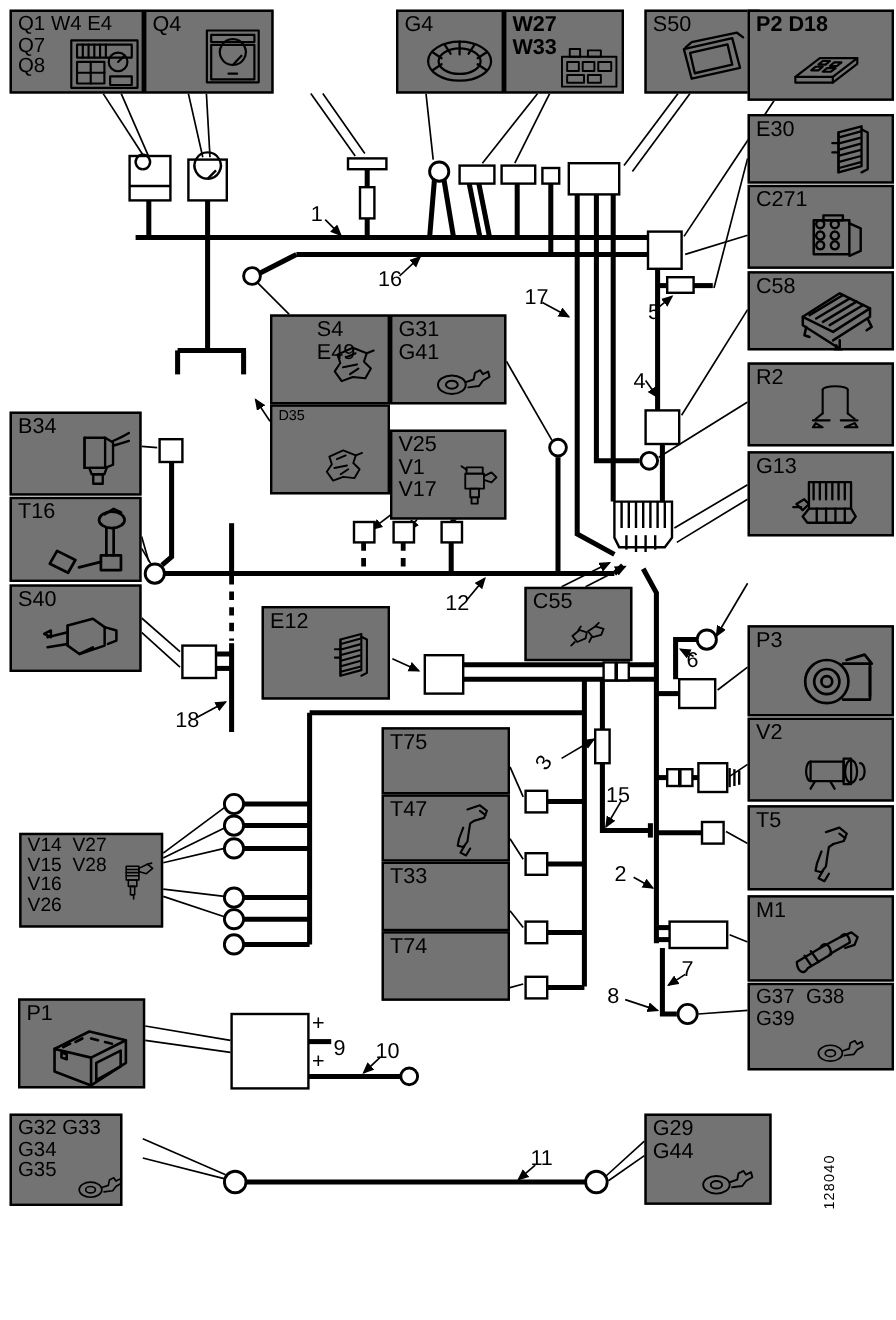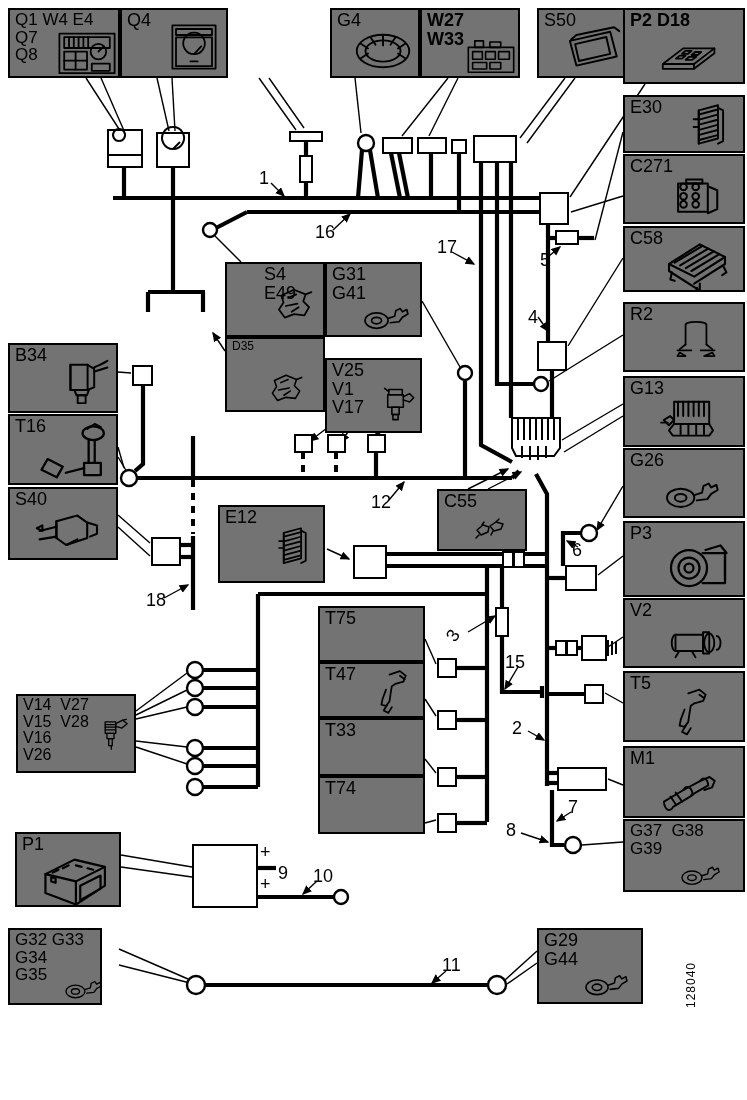--- a/index.html
+++ b/index.html
@@ -376,28 +376,20 @@
         <div class="lbl" style="font-size: 18px;"><span>G13</span><br></div>
         <svg class="icon" viewBox="0 0 100 80" preserveAspectRatio="xMidYMid meet" style="left: 16px; top: 16px; width: 100px; height: 52px;">
           <path d="M24 12h54v34H24z"></path>
           <path d="M30 12v22M38 12v22M46 12v22M54 12v22M62 12v22M70 12v22"></path>
           <path d="M24 46l-8 10 6 8h56l6-8-6-10"></path>
           <path d="M34 46v16M46 46v16M58 46v16M70 46v16"></path>
           <path d="M8 40l10-6 6 6-8 8z"></path>
           <path d="M4 44h10"></path>
         </svg>
       </div>
-      <div class="callout" style="left: 623px; top: 448px; width: 122px; height: 70px;">
-        <div class="lbl" style="font-size: 18px;"><span>G26</span><br></div>
-        <svg class="icon" viewBox="0 0 100 80" preserveAspectRatio="xMidYMid meet" style="left: 32px; top: 14px; width: 72px; height: 52px;">
-          <path d="M10 52a21 14 0 1 0 42 0a21 14 0 1 0 -42 0"></path>
-          <path d="M22 52a9 6 0 1 0 18 0a9 6 0 1 0 -18 0"></path>
-          <path d="M52 48l12-4 2-10 8-4 4 6 8-4 2 8-10 6-6 8-16 2"></path>
-        </svg>
-      </div>
       <div class="callout" style="left: 623px; top: 521px; width: 122px; height: 76px;">
         <div class="lbl" style="font-size: 18px;"><span>P3</span><br></div>
         <svg class="icon" viewBox="0 0 100 80" preserveAspectRatio="xMidYMid meet" style="left: 30px; top: 12px; width: 86px; height: 60px;">
           <path d="M14 44a24 24 0 1 1 48 0a24 24 0 1 1 -48 0"></path>
           <path d="M24 44a14 14 0 1 1 28 0a14 14 0 1 1 -28 0"></path>
           <path d="M32 44a6 6 0 1 1 12 0a6 6 0 1 1 -12 0"></path>
           <path d="M56 24h30v40H56"></path>
           <path d="M86 28v32"></path>
           <path d="M60 20l20-6 8 10"></path>
         </svg>

